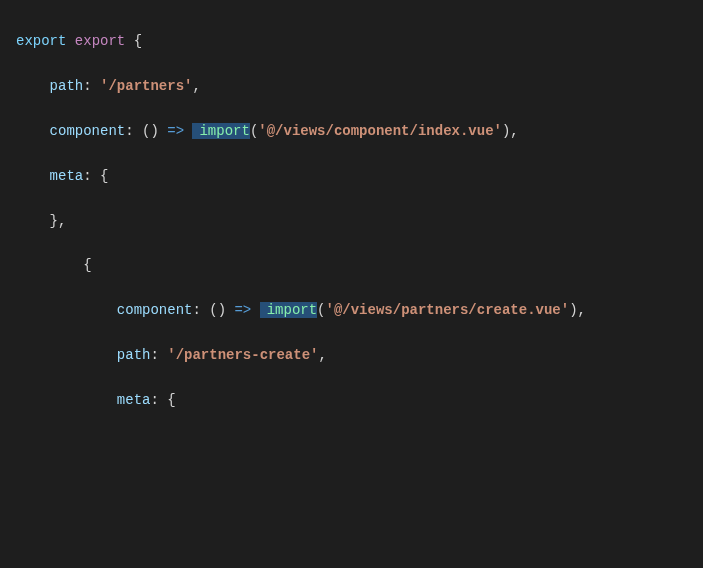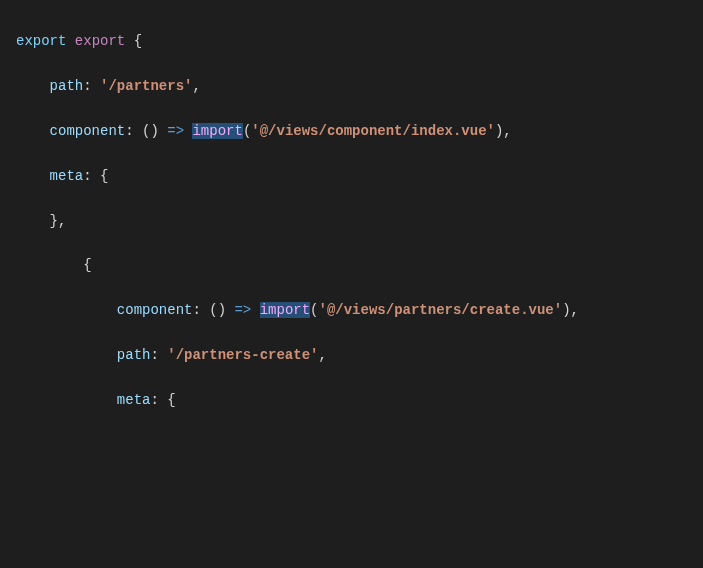--- a/index.html
+++ b/index.html
@@ -14,21 +14,21 @@
       height: 568px;
       overflow: hidden;
     }
     .code-editor {
       white-space: pre;
       padding: 0 16px;
     }
     .line { display: block; }
     .kw-export { color: #7dd3fc; }
     .kw-default { color: #c586c0; }
-    .kw-import { color: #f0abfc; background: #264f78; }
+    .kw-import { color: #86efac; background: #264f78; padding-left: 7px; }
     .kw-true { color: #569cd6; }
     .prop { color: #9cdcfe; }
     .string { color: #ce9178; font-weight: bold; }
     .punct { color: #d4d4d4; }
     .arrow { color: #569cd6; }
     .paren { color: #d4d4d4; }
     .brace { color: #d4d4d4; }
   </style>
 </head>
 <body>

